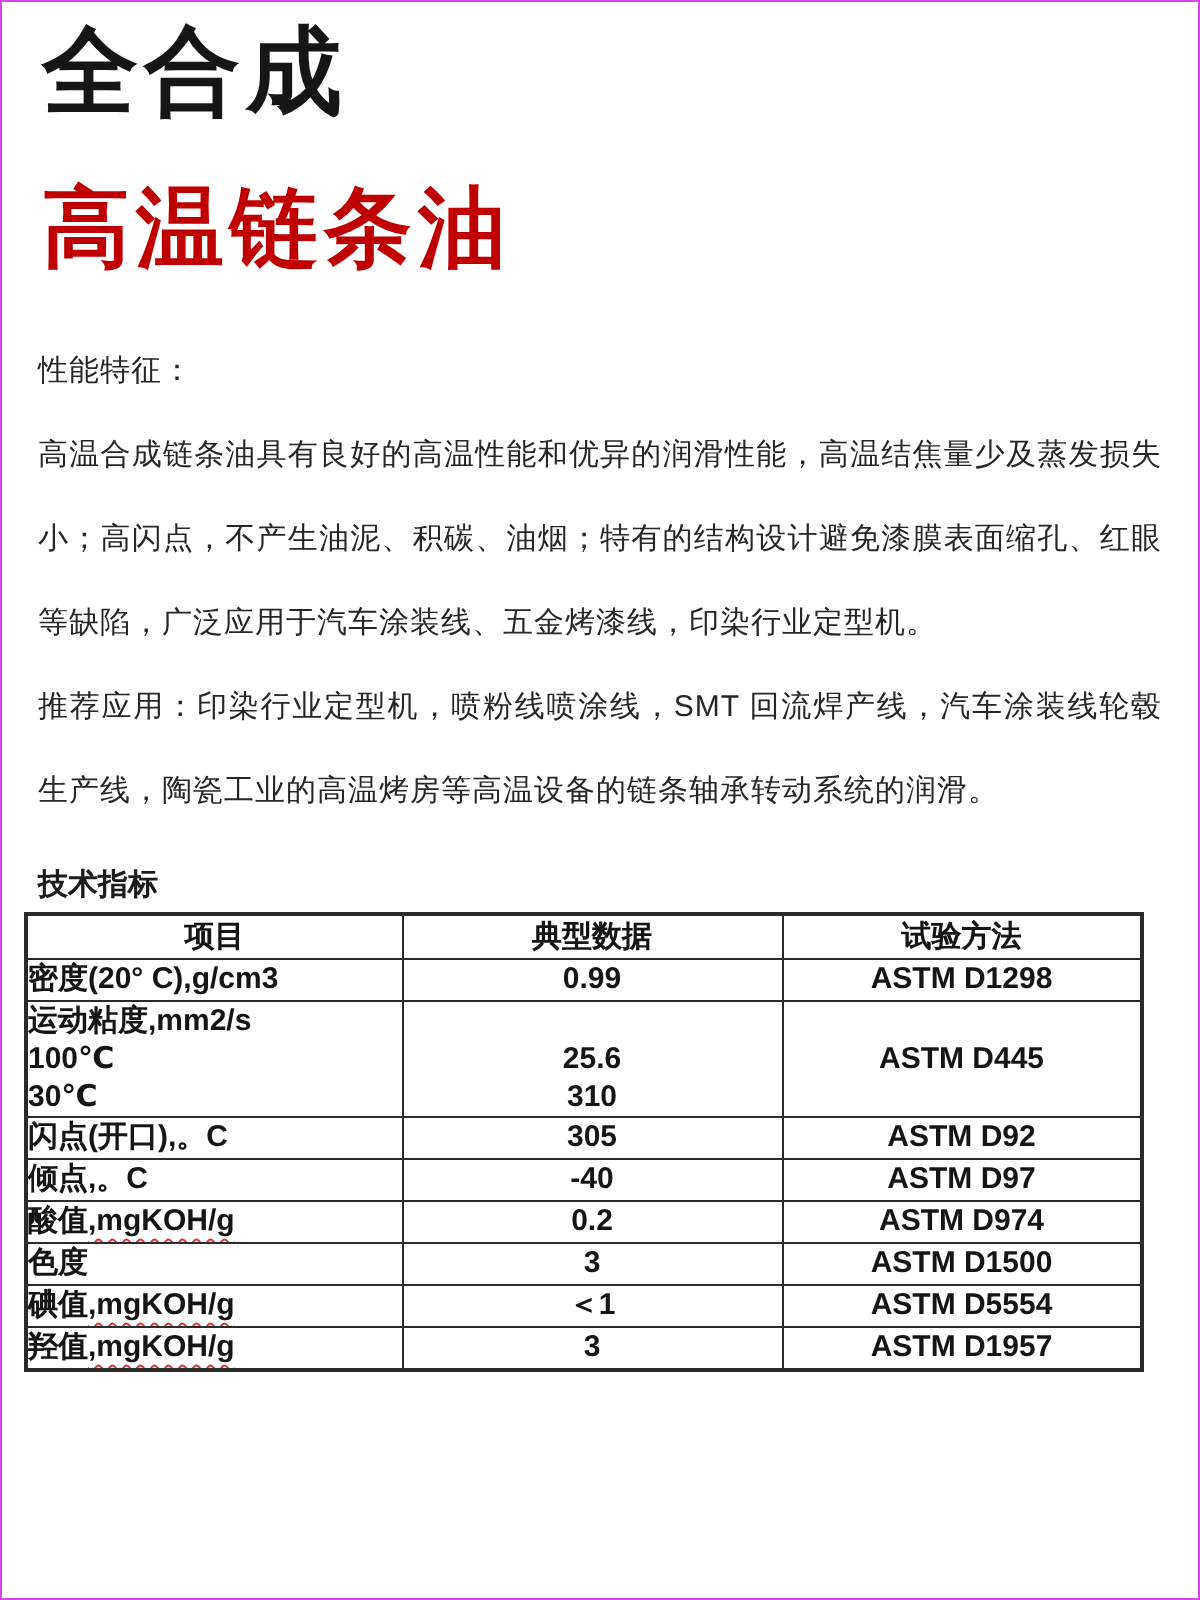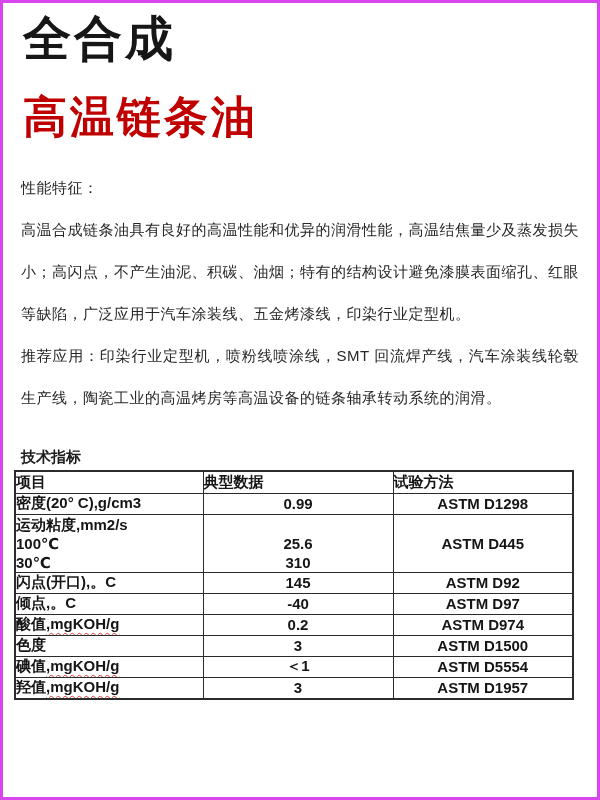--- a/index.html
+++ b/index.html
@@ -8,21 +8,21 @@
   }
   html,body{margin:0;padding:0;background:#fff;}
   body{
     width:600px;height:800px;overflow:hidden;
     font-family:"Liberation Sans","DejaVu Sans",sans-serif;
     -webkit-font-smoothing:antialiased;
   }
   .page{
     box-sizing:border-box;
     width:600px;height:800px;
-    border:3px solid #d946ef;
+    border:1px solid #d946ef;
     padding:6px 18px 0 18px;
     overflow:hidden;
     background:#fff;
   }
   .title-black{
     font-size:48px;font-weight:bold;color:#161616;
     margin:2px 0 0 2px;letter-spacing:3px;line-height:1.15;
   }
   .title-red{
     font-size:44px;font-weight:bold;color:var(--accent-red);
@@ -31,34 +31,34 @@
   .body-text{
     margin-top:24px;
     font-size:15px;color:#262626;
     line-height:42px;
     text-align:justify;
     letter-spacing:0.5px;
   }
   .body-text p{margin:0;}
   .tbl-heading{
     font-size:15px;font-weight:bold;color:#1c1c1c;
-    margin-top:28px;margin-bottom:3px;line-height:20px;
+    margin-top:16px;margin-bottom:3px;line-height:20px;
   }
   table.specs{
     border-collapse:collapse;table-layout:fixed;
     width:558px;margin-left:-7px;
     font-size:15px;font-weight:bold;color:#151515;
     border:2px solid #2b2b2b;
   }
   table.specs th,table.specs td{
     border:1px solid #2b2b2b;
     padding:0;vertical-align:middle;
     overflow:hidden;white-space:nowrap;
   }
-  table.specs th{height:21px;text-align:left;font-size:15px;}
+  table.specs th{height:21px;text-align:center;font-size:15px;}
   table.specs td{height:20px;}
   td.c-item{text-align:left;padding-left:5px;}
   td.c-val,td.c-method{text-align:center;}
   .tline{height:19px;line-height:19px;}
   td.c-val .tline{text-align:center;}
   .squiggle{
     text-decoration-line:underline;
     text-decoration-style:wavy;
     text-decoration-color:var(--squiggle-red);
     text-decoration-thickness:1px;
@@ -108,21 +108,21 @@
         </td>
         <td class="c-val">
           <div class="tline"></div>
           <div class="tline">25.6</div>
           <div class="tline">310</div>
         </td>
         <td class="c-method">ASTM D445</td>
       </tr>
       <tr>
         <td class="c-item">闪点(开口),。C</td>
-        <td class="c-val">145</td>
+        <td class="c-val">305</td>
         <td class="c-method">ASTM D92</td>
       </tr>
       <tr>
         <td class="c-item">倾点,。C</td>
         <td class="c-val">-40</td>
         <td class="c-method">ASTM D97</td>
       </tr>
       <tr>
         <td class="c-item"><span>酸值</span><span class="squiggle">,mgKOH/g</span></td>
         <td class="c-val">0.2</td>

